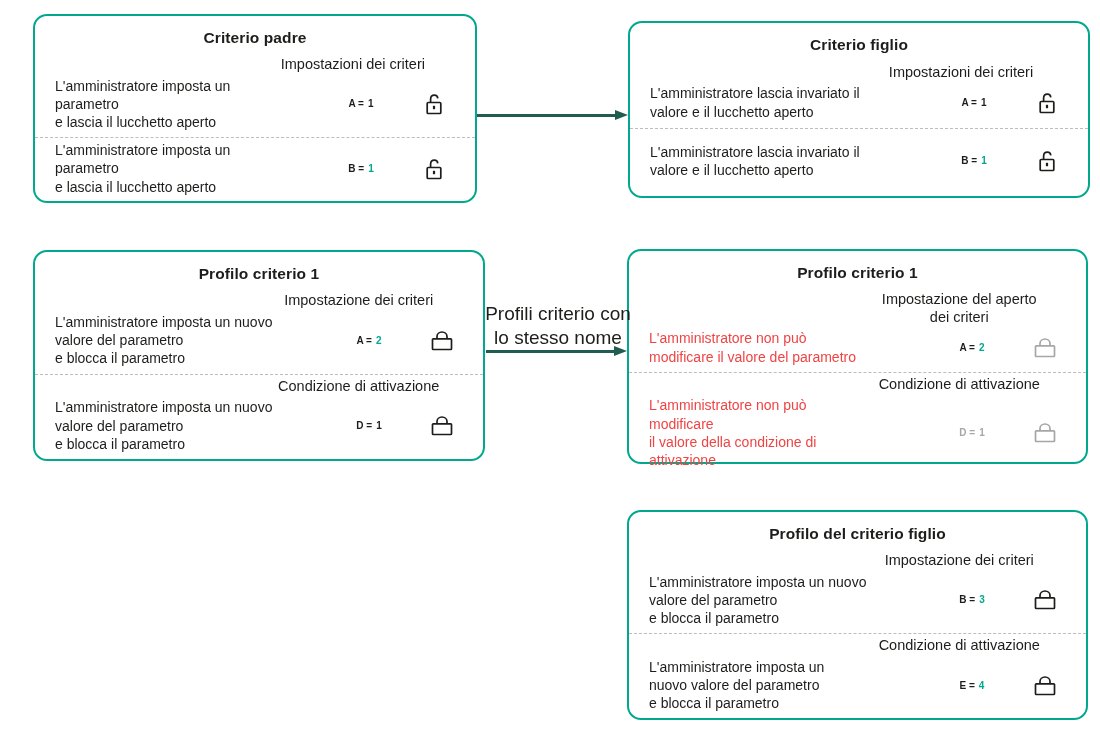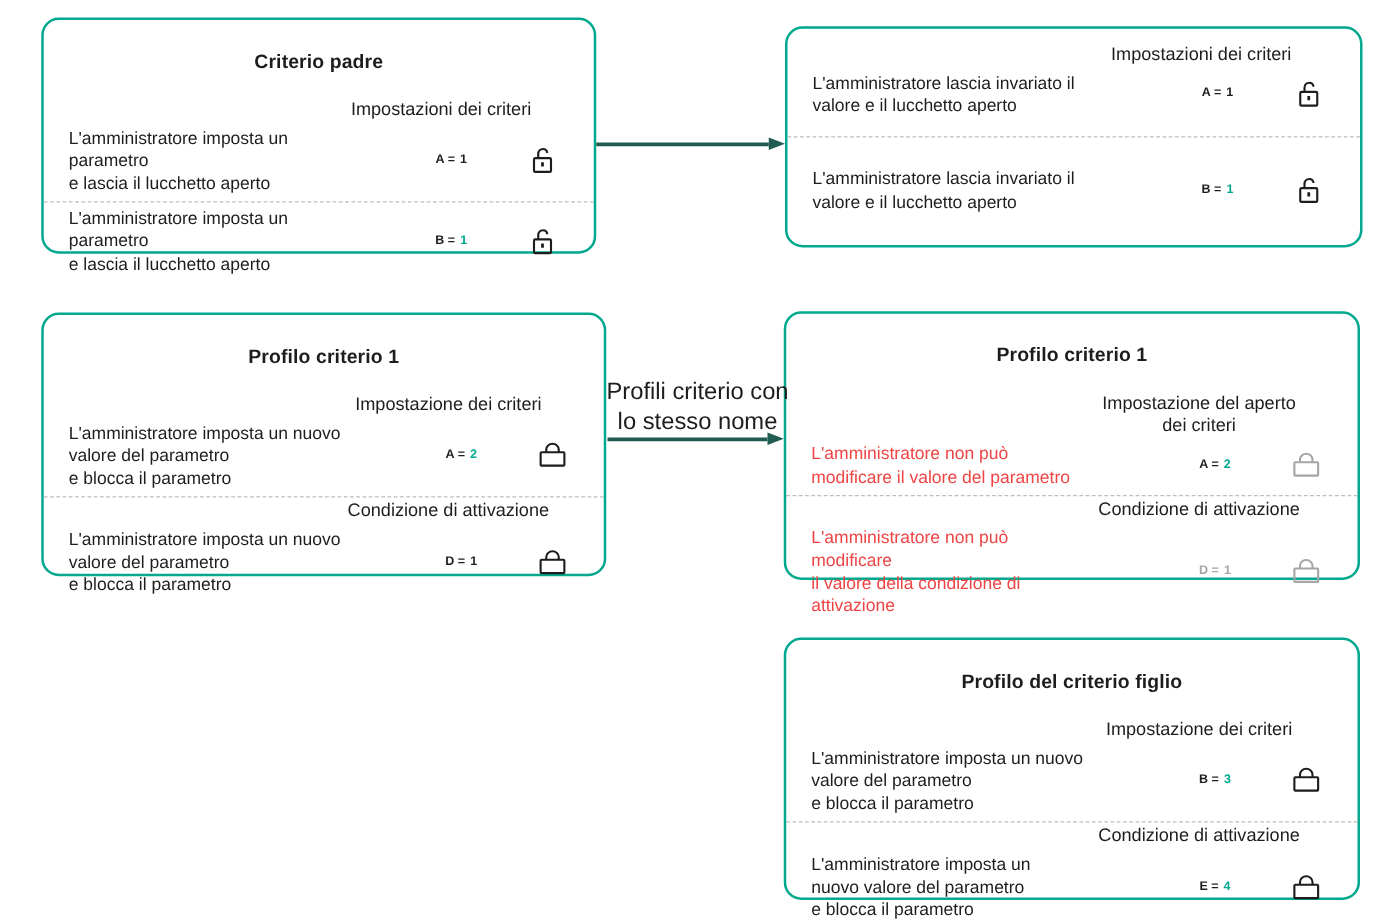--- a/index.html
+++ b/index.html
@@ -12,21 +12,21 @@
   .canvas { position:relative; width:1100px; height:736px; overflow:hidden; }
 
   
   .box {
     position:absolute; box-sizing:border-box;
     border:2px solid #00a88e; border-radius:14px;
     background:#ffffff;
     display:flex; flex-direction:column;
   }
   .box-title {
-    margin:16px; padding:9px 8px 2px;
+    margin:4px; padding:9px 8px 2px;
     text-align:center; font-size:15.5px; font-weight:bold;
     letter-spacing:.1px;
   }
   .segment {
     flex:1; display:flex; flex-direction:column; justify-content:center;
     padding:3px 12px 6px 20px;
   }
   .segment + .segment { border-top:1px dashed #bdbdbd; }
   .seg-label {
     margin-left:auto; width:54%; text-align:center;
@@ -92,20 +92,21 @@
               <rect x="3.2" y="11.5" width="13.6" height="11" rx="1"></rect>
               <line x1="10" y1="14.8" x2="10" y2="18.2" stroke-width="2.2"></line>
               <path d="M6.6 11.5 L6.6 8.3 C6.6 5.6 8.4 4.2 10.4 4.2 C12.2 4.2 13.6 5.4 13.8 7.4"></path>
             </svg>
         </span>
       </div>
     </div>
   </section>
 
   <section class="box" style="left:628px; top:21px; width:462px; height:177px;">
+    <h3 class="box-title">Criterio figlio</h3>
     <div class="segment">
       <div class="seg-label">Impostazioni dei criteri</div>
       <div class="row">
         <div class="desc">L'amministratore lascia invariato il
 valore e il lucchetto aperto</div>
         <div class="val"><span>A =</span><span class="num">1</span></div>
         <span class="lock">
           <svg width="20" height="26" viewBox="0 0 20 26">
               <rect x="3.2" y="11.5" width="13.6" height="11" rx="1"></rect>
               <line x1="10" y1="14.8" x2="10" y2="18.2" stroke-width="2.2"></line>

